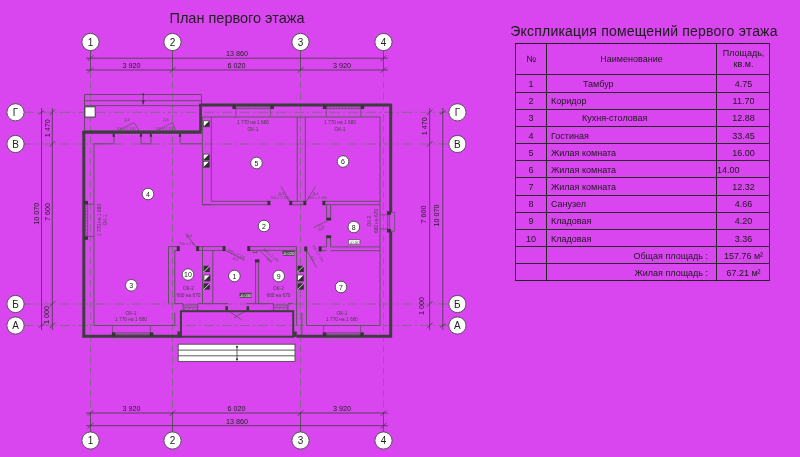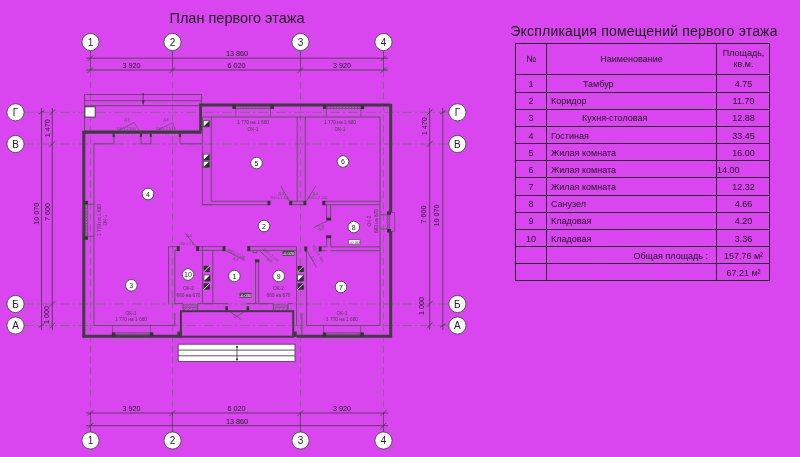--- a/index.html
+++ b/index.html
@@ -864,15 +864,16 @@
 <div class="t" style="left:551px;top:216.4px;font-size:9px;">Кладовая</div>
 <div class="t" style="left:717px;top:216.4px;width:53px;text-align:center;font-size:9px;">4.20</div>
 
 <div class="t" style="left:516px;top:233.5px;width:30px;text-align:center;font-size:9px;">10</div>
 <div class="t" style="left:551px;top:233.5px;font-size:9px;">Кладовая</div>
 <div class="t" style="left:717px;top:233.5px;width:53px;text-align:center;font-size:9px;">3.36</div>
 
 <div class="t" style="left:546px;top:250.7px;width:162px;text-align:right;font-size:9px;">Общая площадь :</div>
 <div class="t" style="left:717px;top:250.7px;width:53px;text-align:center;font-size:9px;">157.76 м²</div>
 
+<div class="t" style="left:546px;top:267.8px;width:162px;text-align:right;font-size:9px;">Жилая площадь :</div>
 <div class="t" style="left:717px;top:267.8px;width:53px;text-align:center;font-size:9px;">67.21 м²</div>
 
 </div>
 
 </body></html>

